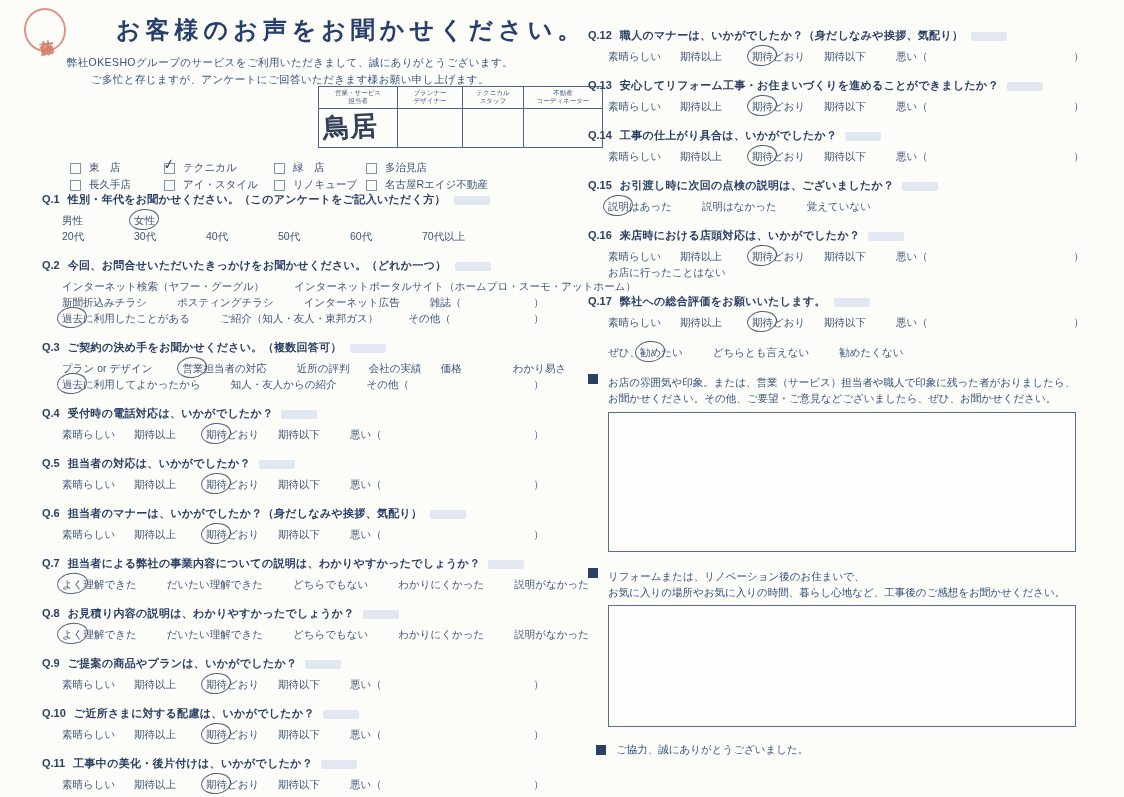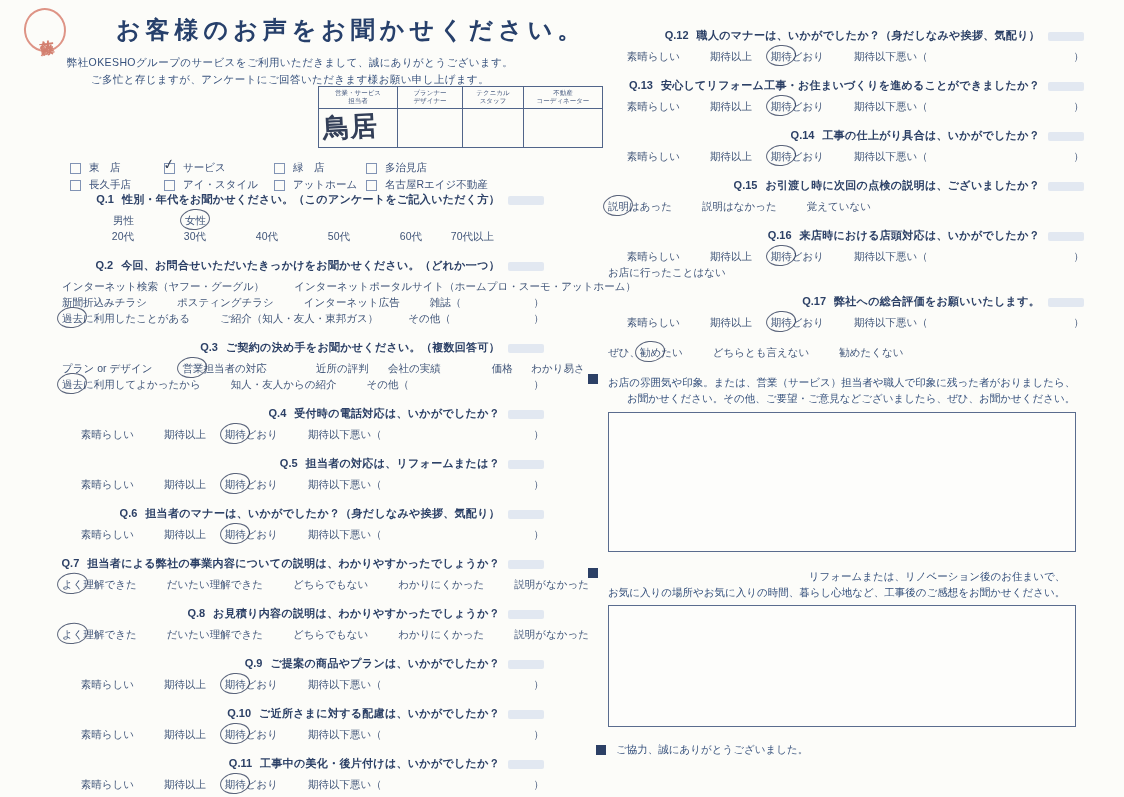--- a/index.html
+++ b/index.html
@@ -29,21 +29,21 @@
   .store-row{display:flex;margin-bottom:3px;}
   .store-item{display:flex;align-items:center;}
   .store-row .store-item:nth-child(1){width:94px;}
   .store-row .store-item:nth-child(2){width:110px;}
   .store-row .store-item:nth-child(3){width:92px;}
   .cb{position:relative;display:inline-block;width:9px;height:9px;border:1.2px solid #8193b4;
       margin-right:8px;flex:0 0 auto;}
   .check{position:absolute;left:-2px;top:-8px;font-size:14px;color:#39455e;
          transform:rotate(-10deg);font-weight:700;}
   
-  .col{position:absolute;font-size:10.5px;text-align:right;}
+  .col{position:absolute;font-size:10.5px;}
   .col-left{left:42px;top:192px;width:502px;}
   .col-right{left:588px;top:28px;width:496px;}
   .q{margin-bottom:14px;}
   .qt{margin-bottom:5px;white-space:nowrap;}
   .qnum{font-weight:700;font-size:11px;color:#2c4066;margin-right:8px;}
   .qtitle{font-weight:700;font-size:11px;color:#2c4066;letter-spacing:.3px;}
   .smudge{display:inline-block;width:36px;height:9px;background:#e2e8f1;border-radius:2px;
           margin-left:8px;vertical-align:middle;}
   .optrow{display:flex;align-items:baseline;padding-left:20px;line-height:16px;white-space:nowrap;}
   .opt{margin-right:30px;color:#3f5478;}
@@ -105,21 +105,21 @@
   <div class="stores">
       <div class="store-row">
         <span class="store-item">
           <span class="cb"></span>
           <span class="store-label">東　店</span>
         </span>
         <span class="store-item">
           <span class="cb">
             <span class="check">✓</span>
           </span>
-          <span class="store-label">サービス</span>
+          <span class="store-label">テクニカル</span>
         </span>
         <span class="store-item">
           <span class="cb"></span>
           <span class="store-label">緑　店</span>
         </span>
         <span class="store-item">
           <span class="cb"></span>
           <span class="store-label">多治見店</span>
         </span>
       </div>
@@ -127,21 +127,21 @@
         <span class="store-item">
           <span class="cb"></span>
           <span class="store-label">長久手店</span>
         </span>
         <span class="store-item">
           <span class="cb"></span>
           <span class="store-label">アイ・スタイル</span>
         </span>
         <span class="store-item">
           <span class="cb"></span>
-          <span class="store-label">アットホーム</span>
+          <span class="store-label">リノキューブ</span>
         </span>
         <span class="store-item">
           <span class="cb"></span>
           <span class="store-label">名古屋Rエイジ不動産</span>
         </span>
       </div>
     </div>
 
   <div class="col col-left">
       <div class="q">
@@ -197,21 +197,21 @@
         <div class="qt"><span class="qnum">Q.4</span><span class="qtitle">受付時の電話対応は、いかがでしたか？</span><span class="smudge"></span></div>
         <div class="optrow">
           <span class="opt w">素晴らしい</span>
           <span class="opt w">期待以上</span>
           <span class="opt w"><span class="circ">期待</span>どおり</span>
           <span class="opt w">期待以下</span>
           <span class="opt grow">悪い（<span class="spc"></span><span>）</span></span>
         </div>
       </div>
       <div class="q">
-        <div class="qt"><span class="qnum">Q.5</span><span class="qtitle">担当者の対応は、リフォームまたは？</span><span class="smudge"></span></div>
+        <div class="qt"><span class="qnum">Q.5</span><span class="qtitle">担当者の対応は、いかがでしたか？</span><span class="smudge"></span></div>
         <div class="optrow">
           <span class="opt w">素晴らしい</span>
           <span class="opt w">期待以上</span>
           <span class="opt w"><span class="circ">期待</span>どおり</span>
           <span class="opt w">期待以下</span>
           <span class="opt grow">悪い（<span class="spc"></span><span>）</span></span>
         </div>
       </div>
       <div class="q">
         <div class="qt"><span class="qnum">Q.6</span><span class="qtitle">担当者のマナーは、いかがでしたか？（身だしなみや挨拶、気配り）</span><span class="smudge"></span></div>

